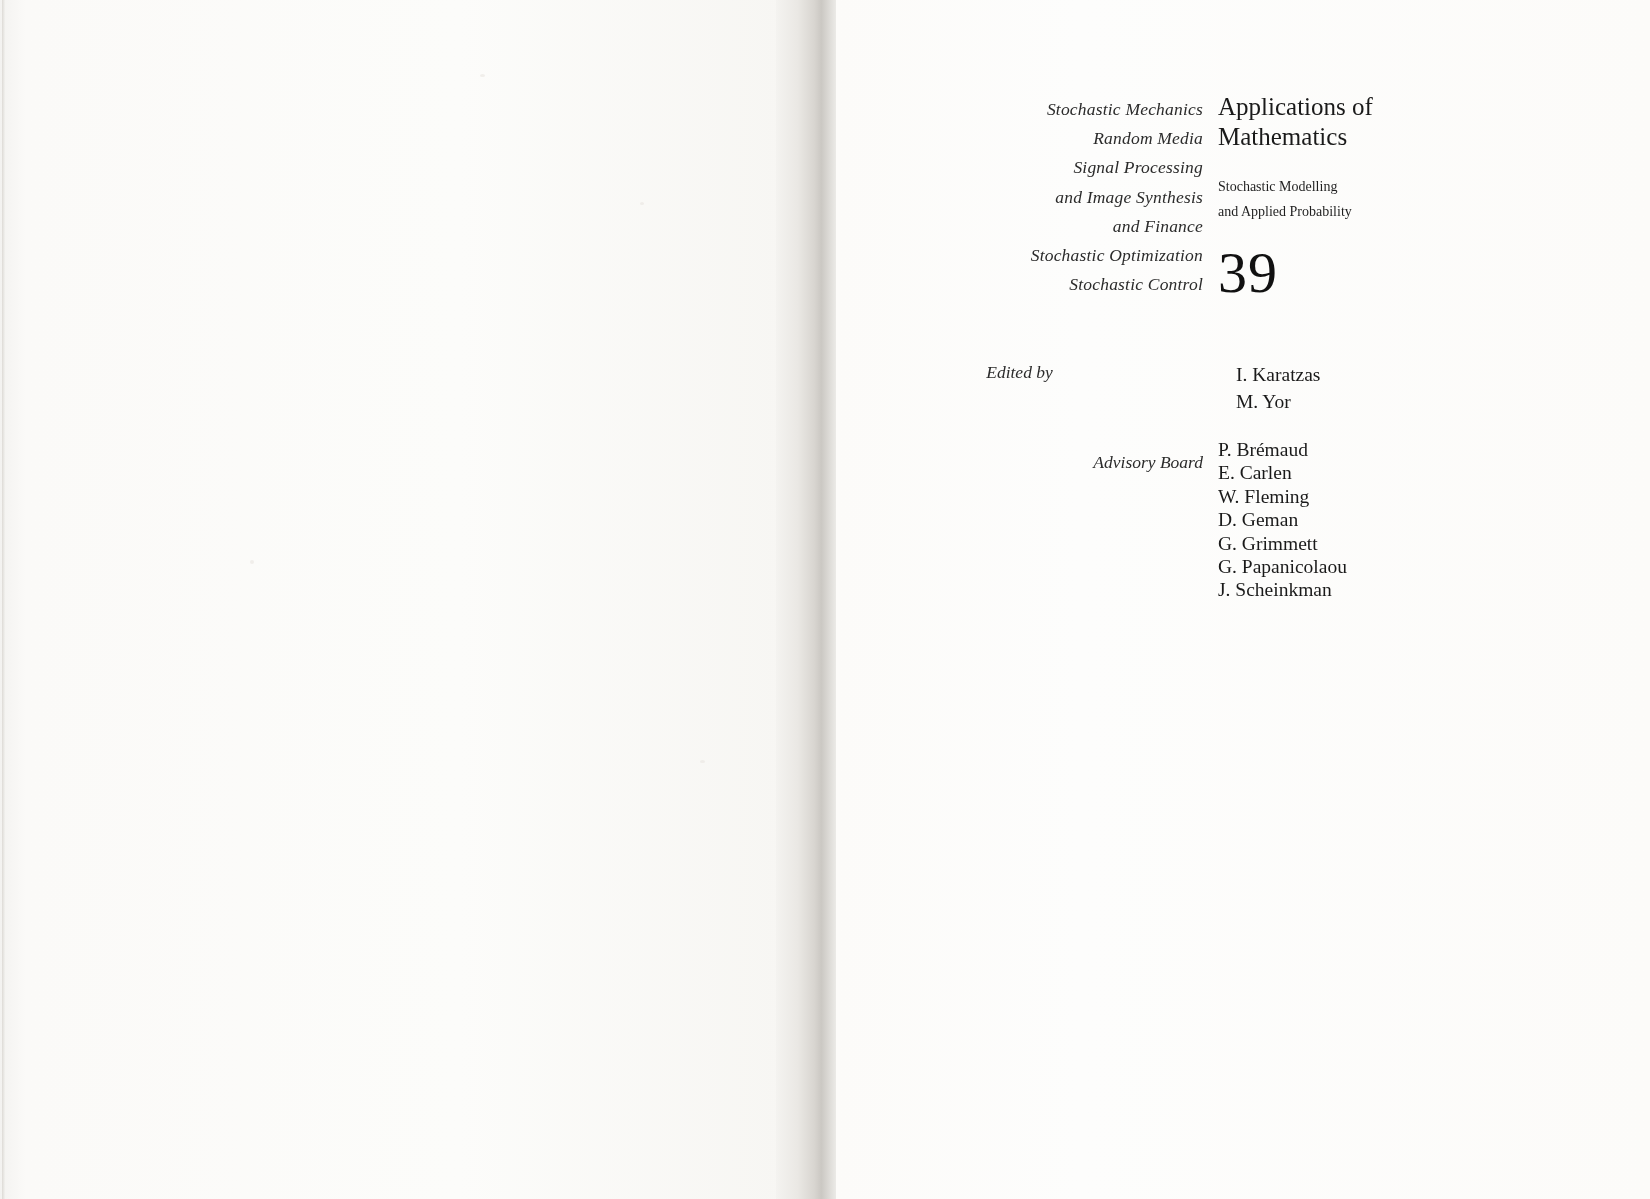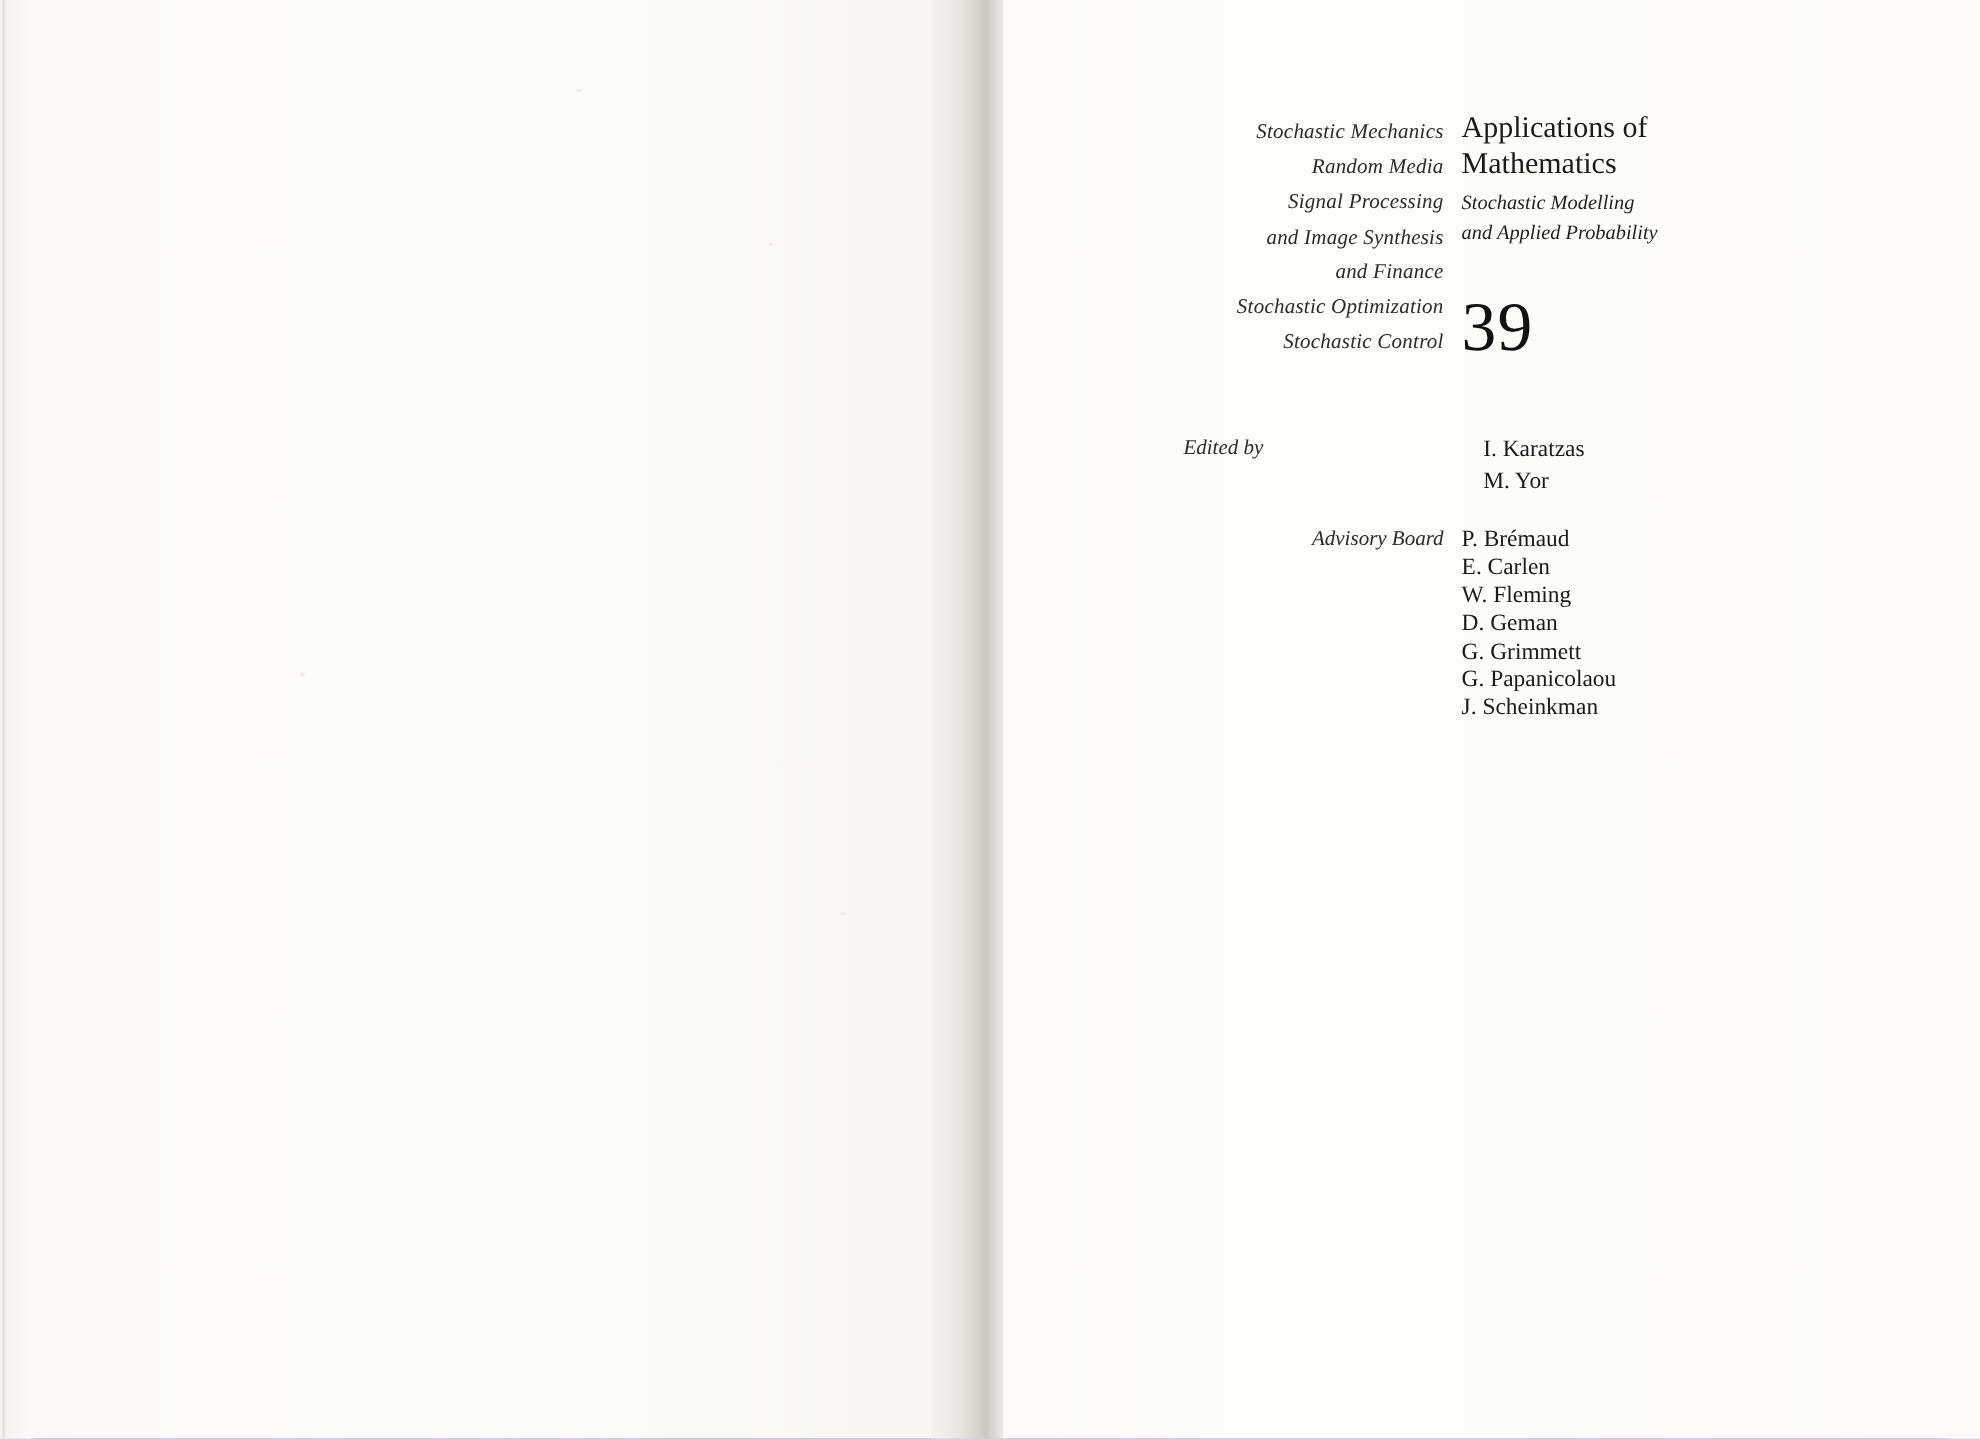--- a/index.html
+++ b/index.html
@@ -11,22 +11,21 @@
     height: 1199px;
     background: #ffffff;
     font-family: "Liberation Serif", serif;
     color: #1c1c1c;
     overflow: hidden;
   }
   .page {
     position: relative;
     width: 1650px;
     height: 1199px;
-    background: #6d28d9;
-    border-radius: 31px;
+    background: #bef264;
   }
   
   .left-page {
     position: absolute;
     left: 0;
     top: 0;
     width: 836px;
     height: 1199px;
     background: linear-gradient(90deg, #f3f2f0 0%, #fbfaf8 3%, #fcfcfa 55%, #f7f6f3 94%, #eceae6 100%);
   }
@@ -76,21 +75,21 @@
     top: 362px;
     width: 367px;
     text-align: center;
     font-style: italic;
     font-size: 17.5px;
     color: #2b2b2b;
   }
   .advisory-label {
     position: absolute;
     left: 0px;
-    top: 438px;
+    top: 452px;
     width: 367px;
     text-align: right;
     font-style: italic;
     font-size: 17.5px;
     color: #2b2b2b;
   }
 
   
   .title-block {
     position: absolute;
@@ -98,23 +97,22 @@
     top: 92px;
     width: 400px;
   }
   .title-main {
     font-size: 25px;
     line-height: 30px;
     color: #1a1a1a;
     font-weight: normal;
   }
   .subtitle {
-    margin-top: 4px;
-    font-style: italic;
-    font-size: 17px;
+    margin-top: 22px;
+    font-size: 14px;
     line-height: 25px;
     color: #1f1f1f;
   }
   .volume-number {
     position: absolute;
     left: 382px;
     top: 244px;
     font-size: 58px;
     line-height: 58px;
     color: #111111;

